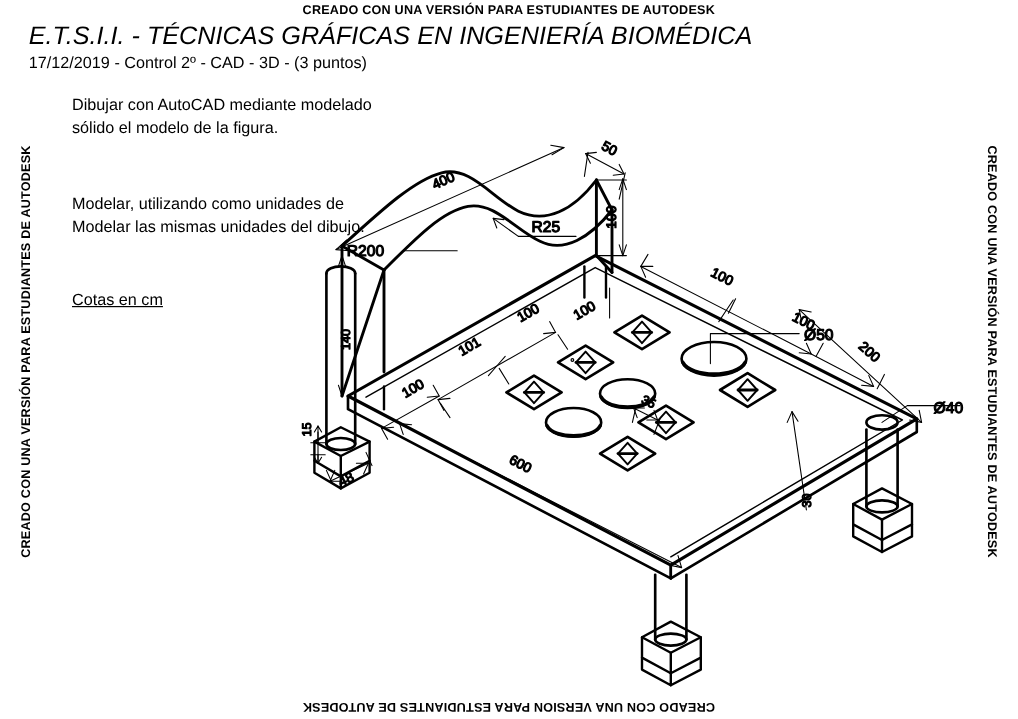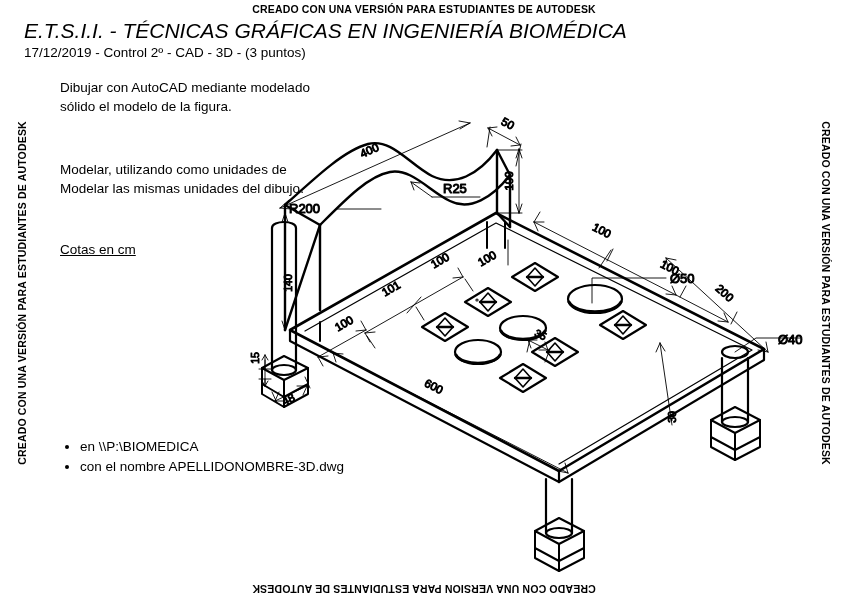--- a/index.html
+++ b/index.html
@@ -35,24 +35,20 @@
 <div class="wm" id="wm-right">CREADO CON UNA VERSIÓN PARA ESTUDIANTES DE AUTODESK</div>
 
 <div id="title">E.T.S.I.I. - TÉCNICAS GRÁFICAS EN INGENIERÍA BIOMÉDICA</div>
 <div id="subtitle">17/12/2019 - Control 2º - CAD - 3D - (3 puntos)</div>
 
 <div class="para" id="p1">Dibujar con AutoCAD mediante modelado sólido el modelo de la figura.</div>
 <div class="para" id="p2">Modelar, utilizando como unidades de Modelar las mismas unidades del dibujo.</div>
 <div class="para" id="p3">Cotas en cm</div>
 
 <div id="save-block">
-  <ul>
-    <li>en \\P:\BIOMEDICA</li>
-    <li>con el nombre APELLIDONOMBRE-3D.dwg</li>
-  </ul>
 </div>
 
 <svg id="drawing" width="848" height="599" viewBox="0 0 848 599">
   <g fill="none" stroke="#000" stroke-linejoin="round" stroke-linecap="round">
 
     <g stroke-width="2.6">
       <path d="M290,330 L496,213 L764,349 L559,471 Z"></path>
     </g>
     <g stroke-width="2.2">
       <path d="M290,330 L290,341 L559,482 L559,471"></path>

